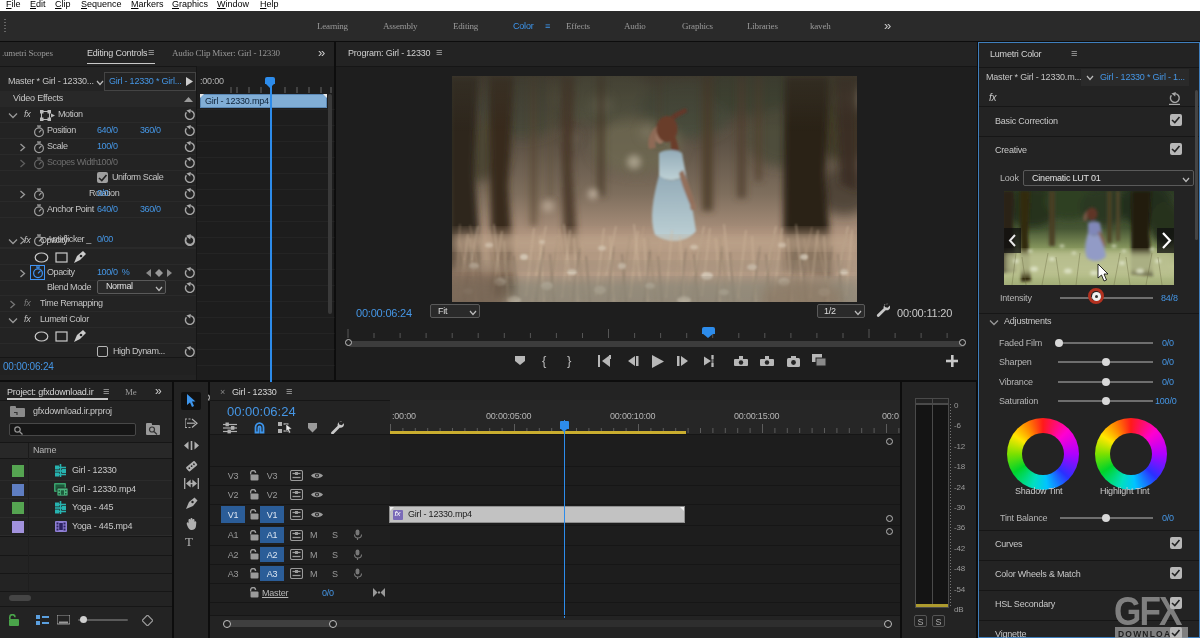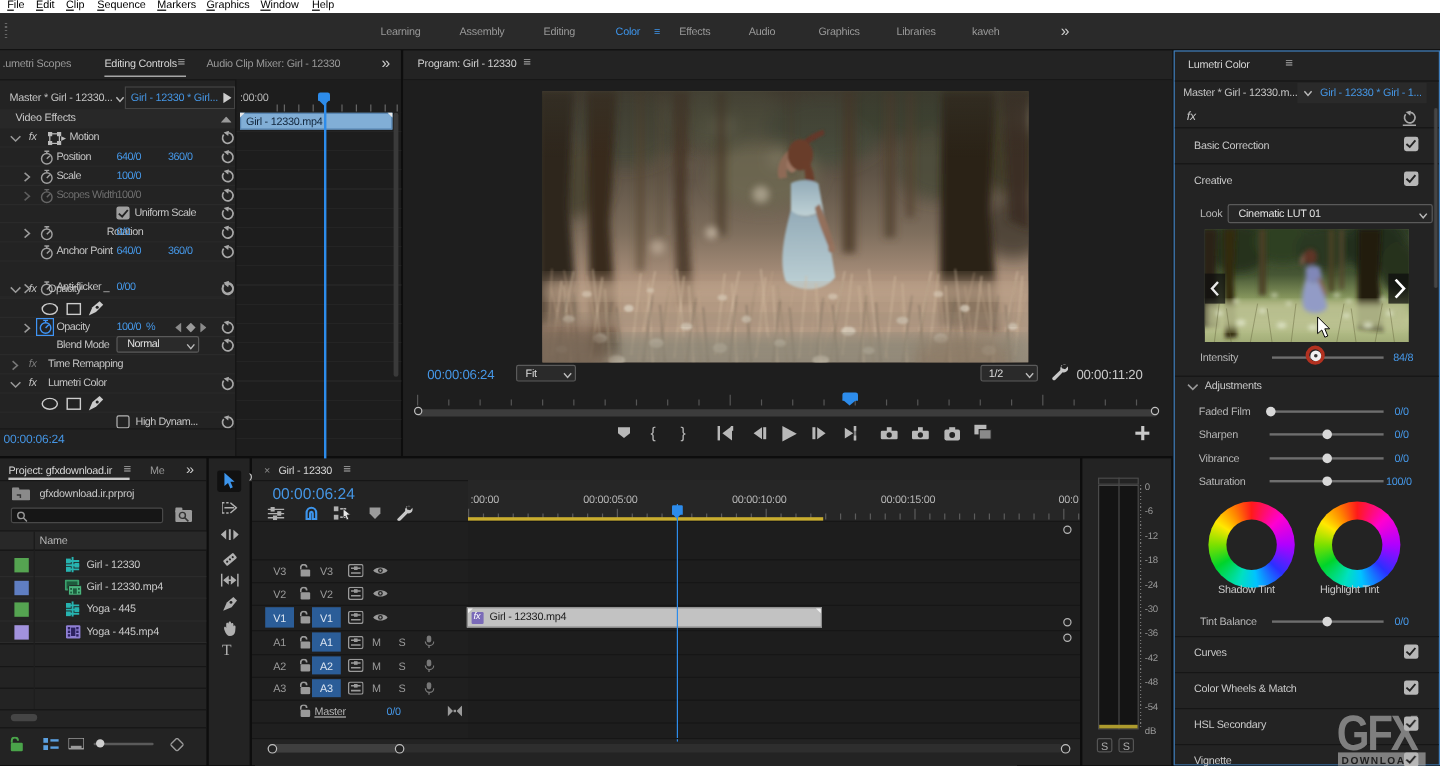--- a/index.html
+++ b/index.html
@@ -1,20 +1,20 @@
 <!DOCTYPE html>
 <html><head><meta charset="utf-8">
 <style>
 *{margin:0;padding:0;box-sizing:border-box;}
 html,body{width:1200px;height:638px;overflow:hidden;background:#0d0d0d;
  font-family:"Liberation Sans",sans-serif;-webkit-font-smoothing:antialiased;}
 .abs{position:absolute;}
 #stage{position:relative;width:1200px;height:638px;background:#0d0d0d;color:#c8c8c8;font-size:9px;letter-spacing:-0.2px;}
 .panel{position:absolute;background:#232323;}
-.tabtxt{color:#999;font-size:9px;}
+.tabtxt{color:#999;font-size:9px;font-family:Liberation Serif, serif;}
 .blue{color:#4596e5;}
 .sep{position:absolute;left:0;right:0;height:1px;background:#161616;}
 .cbox{position:absolute;border:1px solid #5a5a5a;background:#2a2a2a;color:#ccc;border-radius:2px;}
 .fxr{left:0;width:196px;height:16px;color:#c4c4c4;border-bottom:1px solid #2a2a2a;}
 .fxr span{letter-spacing:-0.4px;}
 .sldknob{width:8px;height:8px;background:#d8d8d8;border-radius:50%;}
 .wheel{width:72px;height:72px;border-radius:50%;background:conic-gradient(from 0deg,#ff1a1a,#ff00d0 13%,#b000ff 25%,#2a30ff 37%,#00c3ff 48%,#00e0c0 55%,#00d42a 66%,#7ce000 75%,#ffe800 84%,#ff8800 92%,#ff1a1a);filter:blur(0.5px);}
 .wheelhole{width:42px;height:42px;border-radius:50%;background:#232323;}
 .prow{left:0;width:172px;height:18.5px;border-bottom:1px solid #2b2b2b;}
 </style></head>

